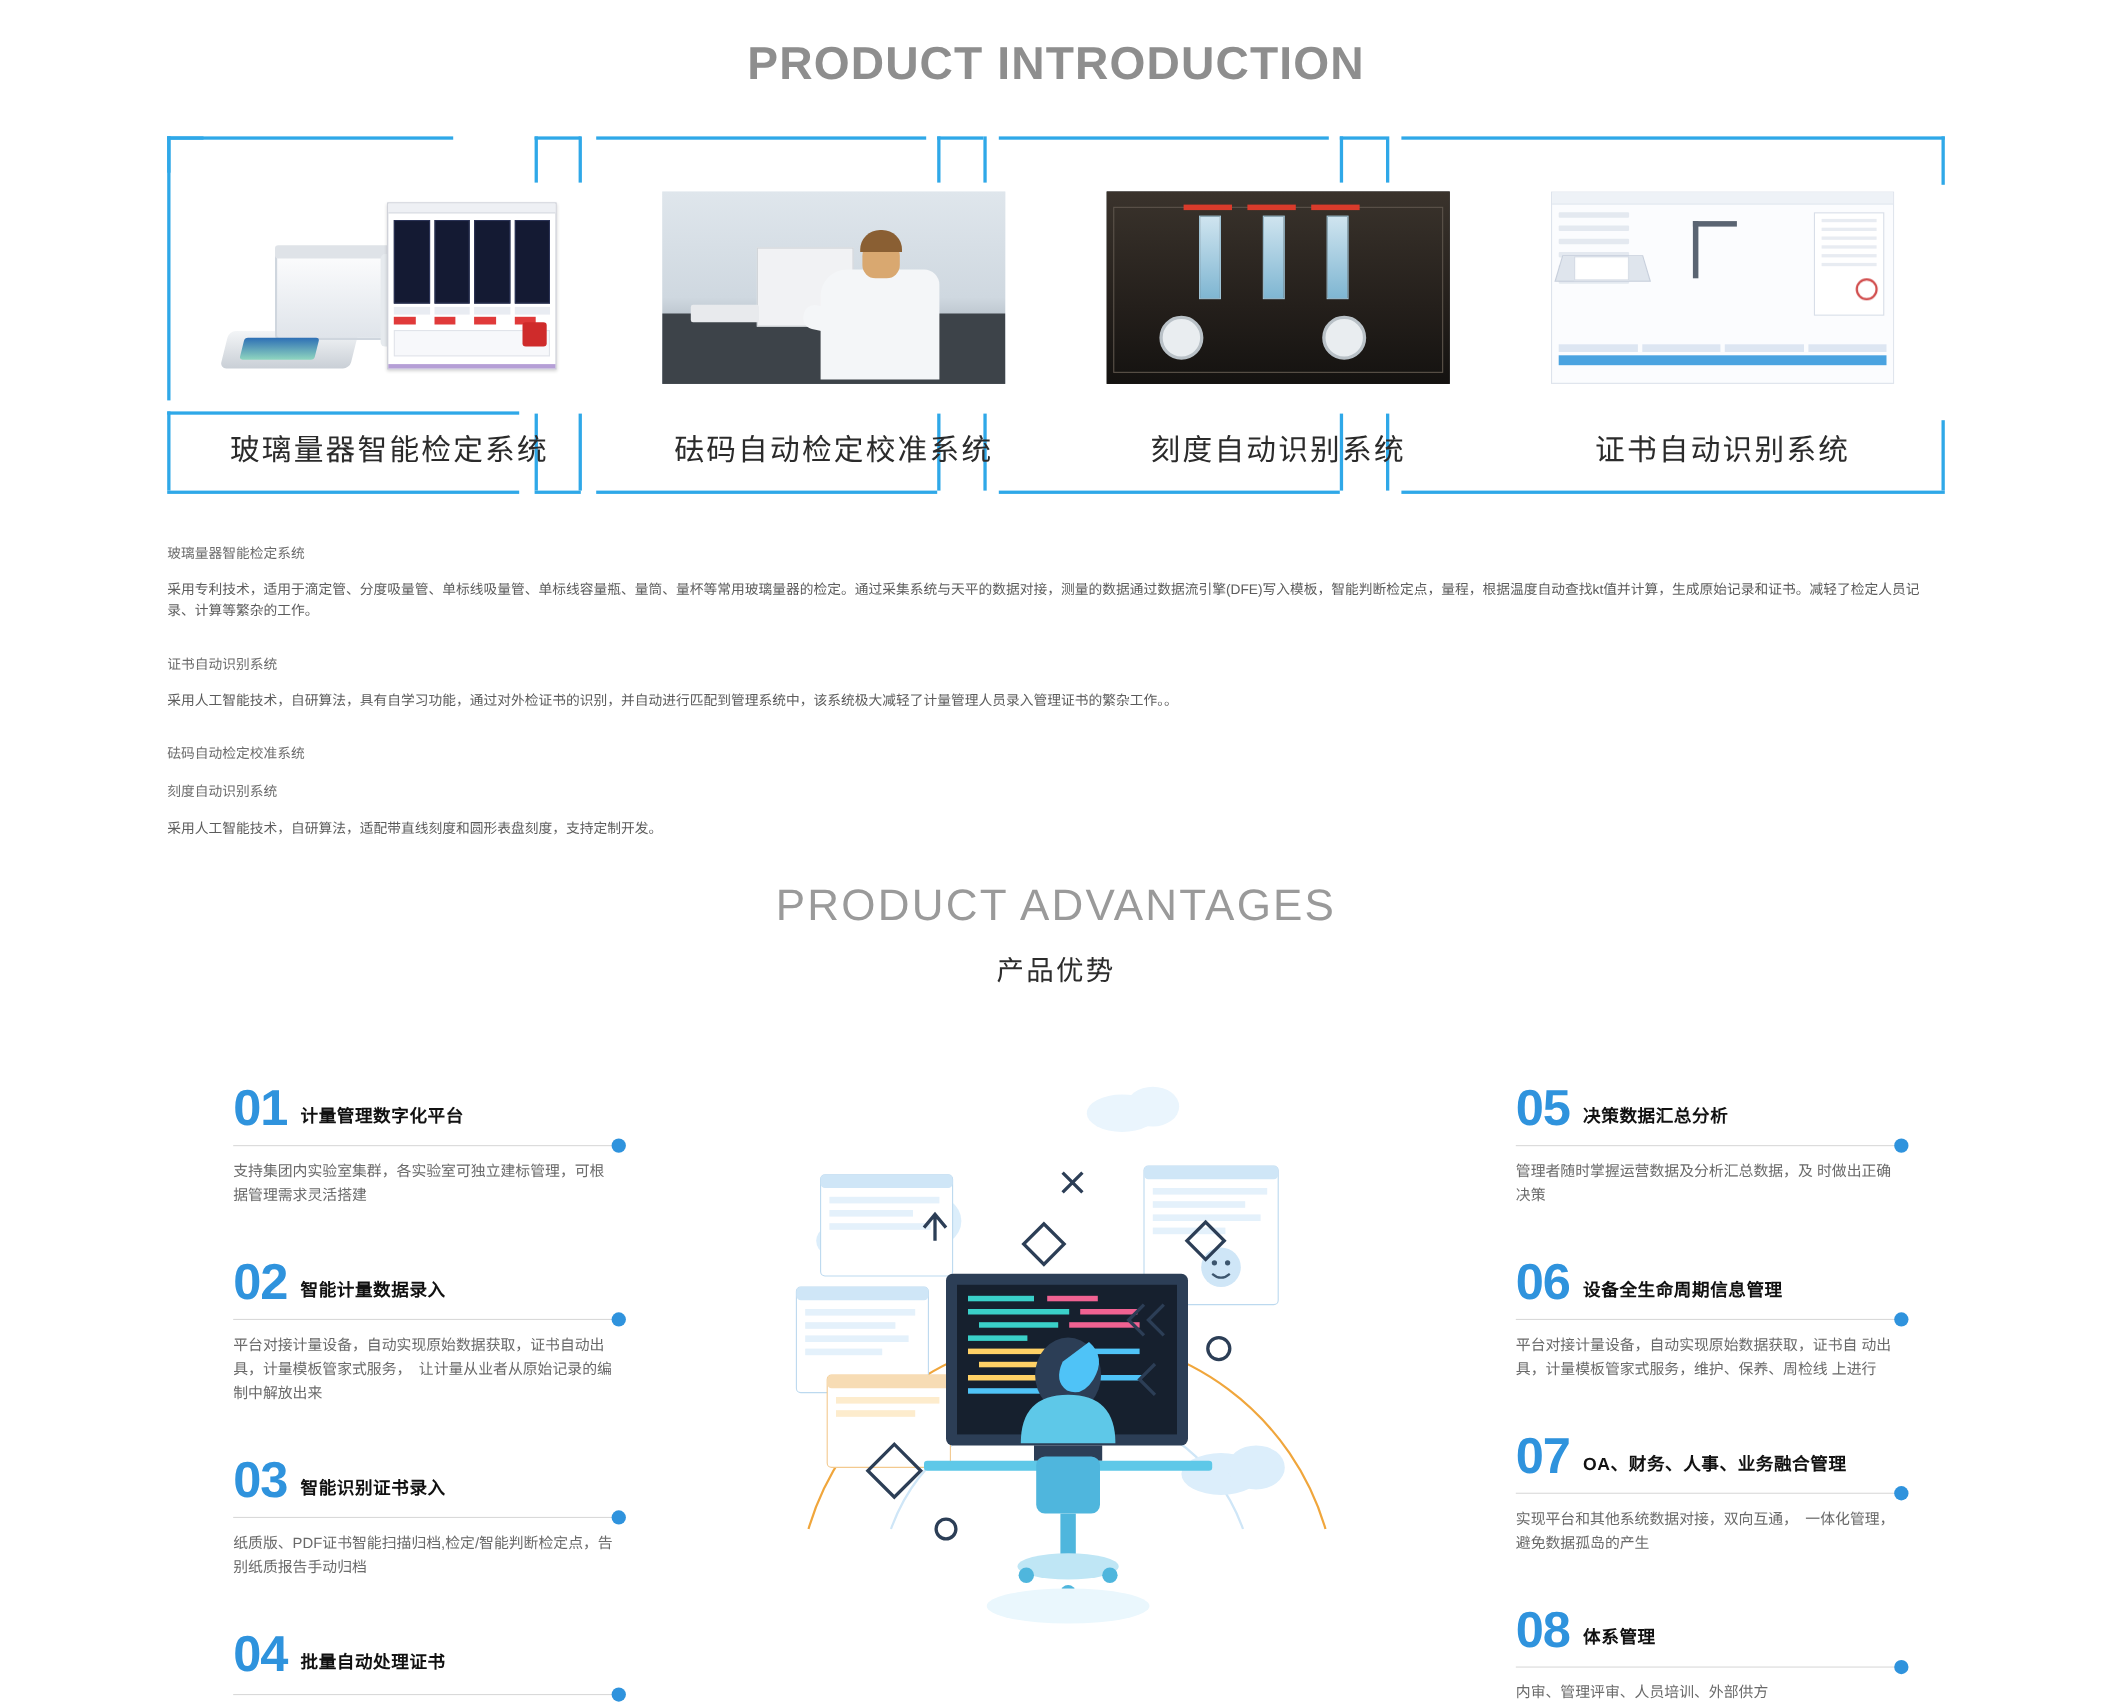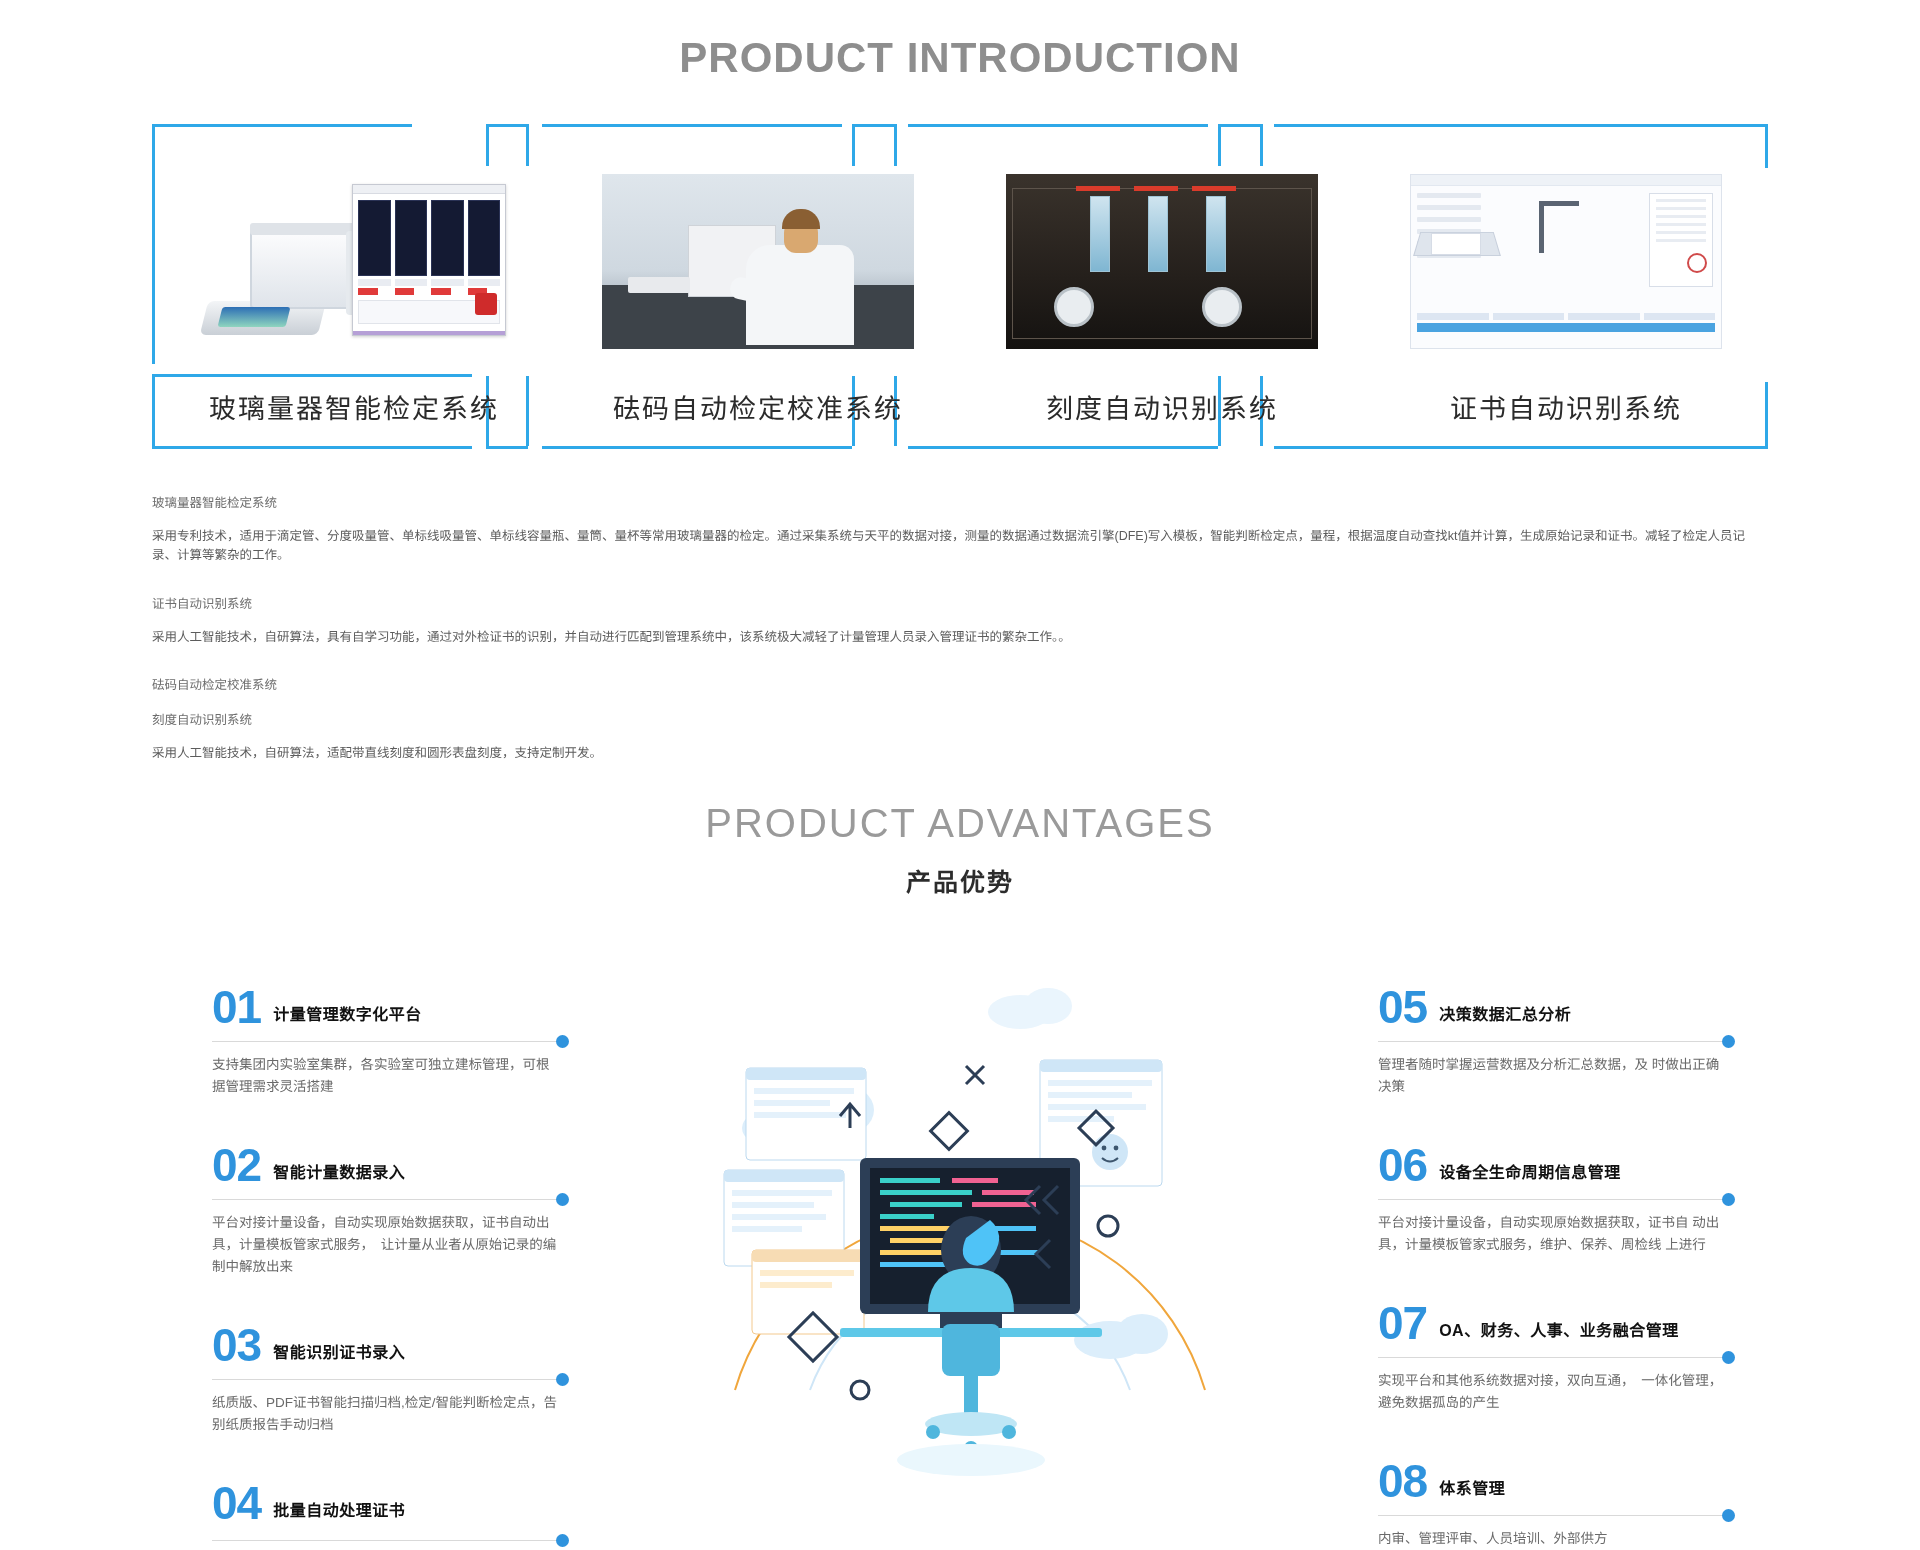--- a/index.html
+++ b/index.html
@@ -93,21 +93,21 @@
   .sc-tabs{position:absolute;left:6px;right:6px;bottom:28px;display:flex;gap:4px;}
   .sc-tab{flex:1;height:7px;background:#dde6f2;}
 
   
   .desc-wrap{margin:38px 152px 0 152px;}
   .desc-h{font-size:12.5px;color:#6d6d6d;margin-bottom:16px;}
   .desc-p{font-size:12.5px;color:#5c5c5c;line-height:1.5;margin:0 0 28px 0;}
 
   
   .adv-title{text-align:center;font-size:40px;color:#9a9a9a;letter-spacing:2px;margin-top:38px;}
-  .adv-sub{text-align:center;font-size:25px;color:#2c2c2c;font-weight:bold;margin-top:16px;letter-spacing:2px;}
+  .adv-sub{text-align:center;font-size:25px;color:#2c2c2c;font-weight:normal;margin-top:16px;letter-spacing:2px;}
 
   .adv-area{position:relative;margin-top:42px;height:500px;}
   .col{position:absolute;top:0;width:350px;}
   .col-left{left:212px;}
   .col-right{left:1378px;}
   .item{position:relative;margin-bottom:22px;margin-top:46px;}
   .item-head{display:flex;align-items:flex-end;gap:12px;}
   .num{font-size:46px;font-weight:bold;color:#2f93dd;line-height:.92;letter-spacing:-1px;}
   .item-t{font-size:16px;font-weight:bold;color:#111;letter-spacing:.5px;padding-bottom:3px;white-space:nowrap;}
   .rule{position:relative;height:1px;background:#d9d9d9;margin:13px 0 12px 0;}

